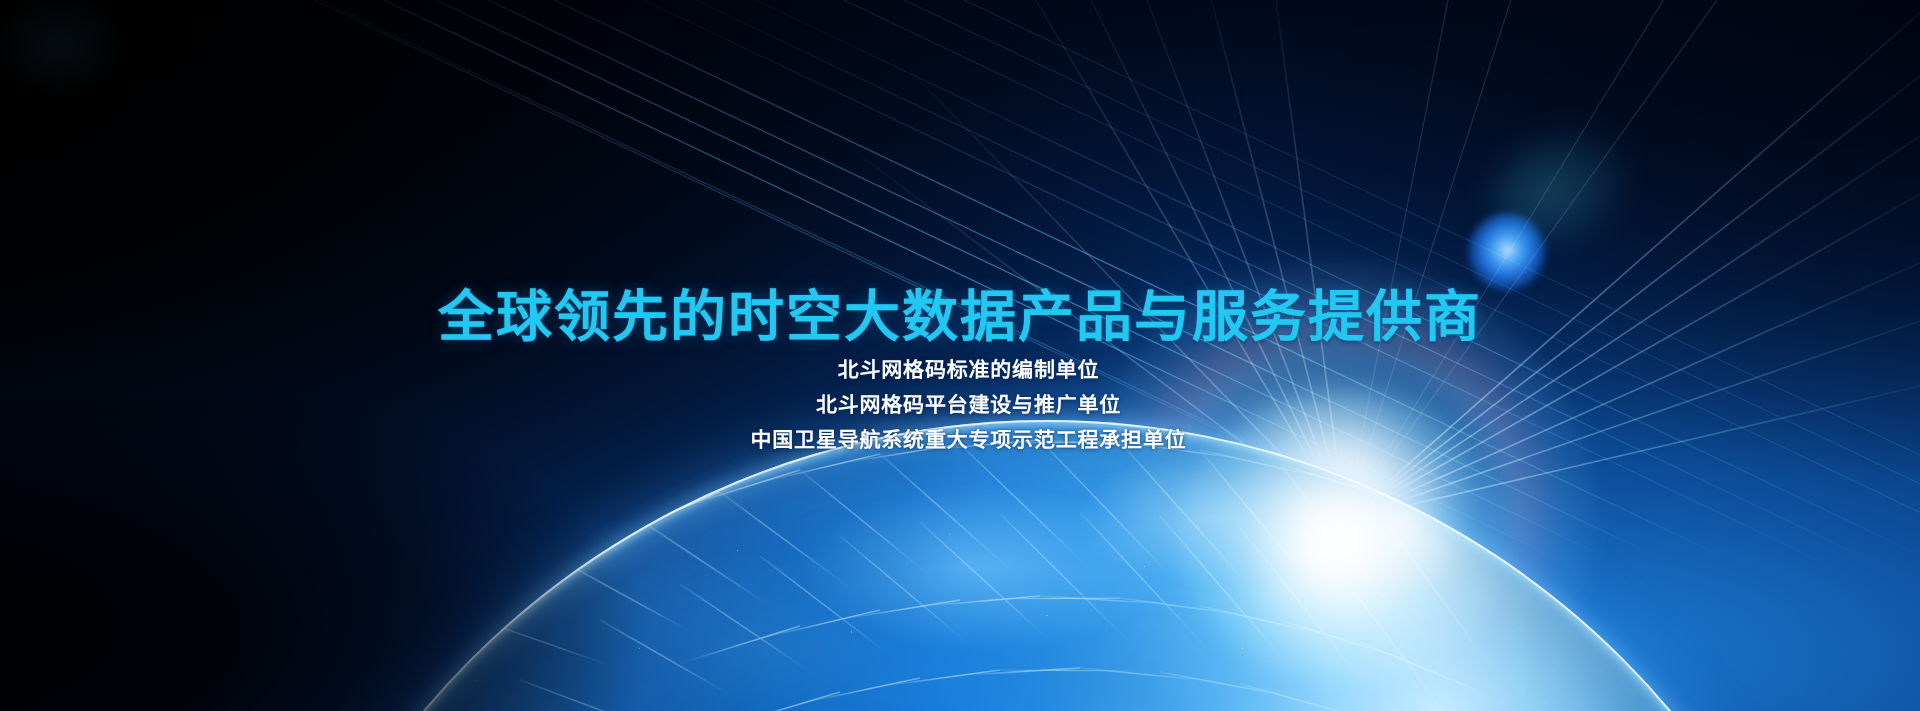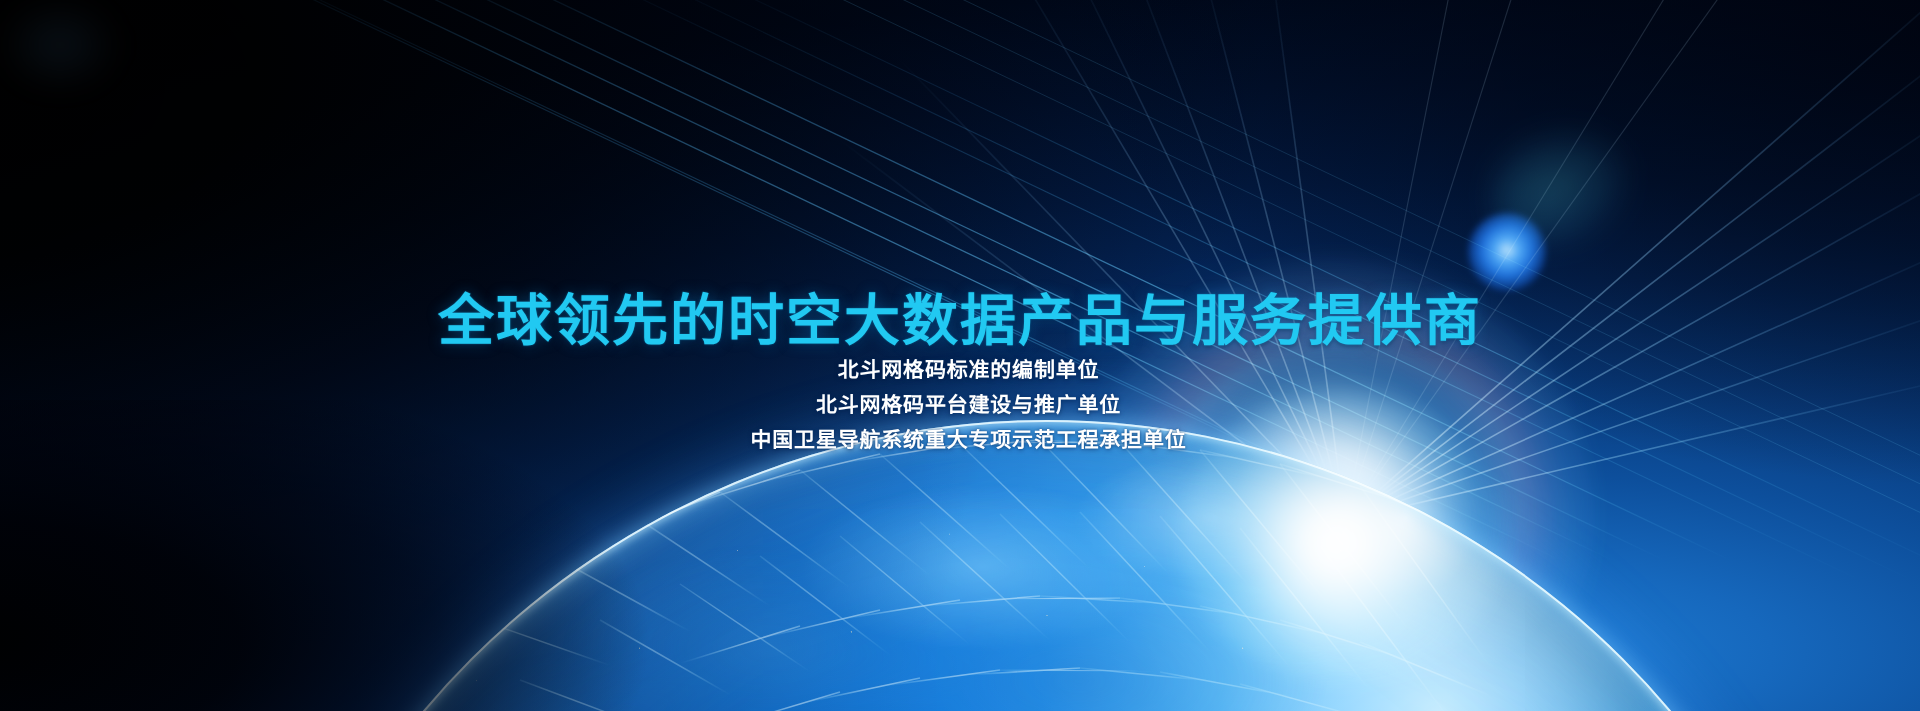--- a/index.html
+++ b/index.html
@@ -357,20 +357,21 @@
     font-size: 56px;
     line-height: 70px;
     font-weight: bold;
     letter-spacing: 2px;
     color: #21c9f2;
     text-shadow:
       0 0 2px rgba(20,160,210,0.55),
       0 0 14px rgba(20,150,230,0.35),
       0 2px 4px rgba(0,20,50,0.45);
     white-space: nowrap;
+    font-family: Liberation Mono, monospace;
   }
   .sublist {
     position: absolute;
     left: 0;
     top: 352px;
     width: 1920px;
     text-align: center;
     padding-left: 17px;
   }
   .subline {

